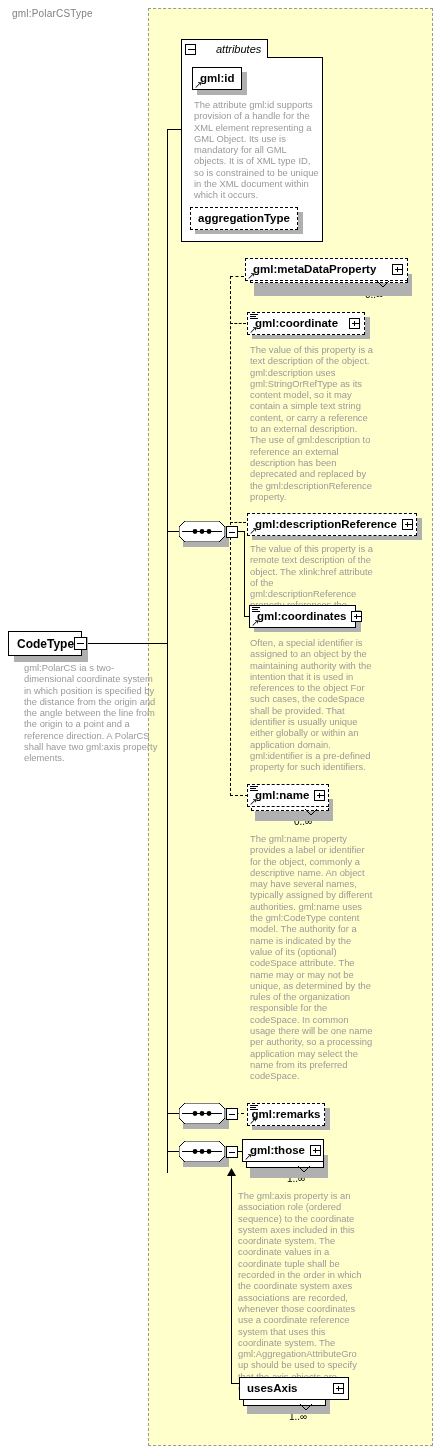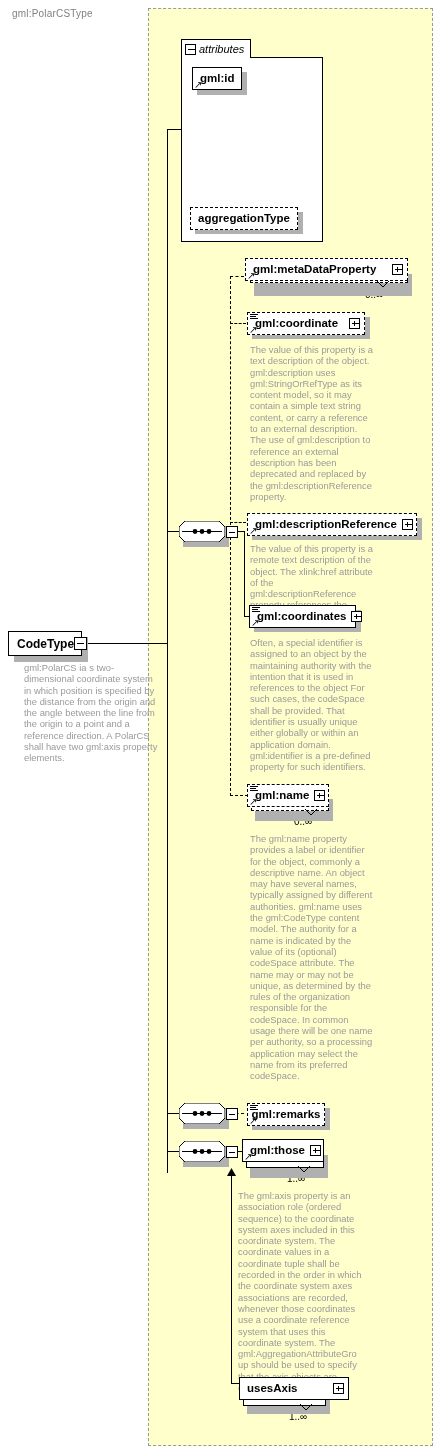--- a/index.html
+++ b/index.html
@@ -43,21 +43,21 @@
     border: 1px solid #000000;
   }
   .attrs-tab {
     position: absolute;
     left: 181px; top: 39px;
     height: 19px;
     background: #ffffff;
     border: 1px solid #000000;
     border-bottom: none;
     padding: 1px 6px 0 3px;
-    display: flex; align-items: center; gap: 3px;
+    display: flex; align-items: center; gap: 20px;
     z-index: 3;
   }
   .attrs-tab-label {
     font-size: 11px; font-style: italic; color: #000;
     line-height: 1;
   }
   
   .tab-mask {
     position: absolute; left: 182px; top: 56px;
     width: 55px; height: 3px; background: #ffffff; z-index: 4;
@@ -236,20 +236,21 @@
   <div class="attrs-tab">
     <span class="pm-box"></span>
     <span class="attrs-tab-label">attributes</span>
   </div>
 
   <div class="shadow" style="left:197px; top:72px; width:50px; height:23px;"></div>
   <div class="node solid" style="left:192px; top:67px; width:50px;">
     <span class="ref-arrow">↗</span>
     <span class="node-label">gml:id</span>
   </div>
+  <div class="doc" style="left:194px; top:99px; width:126px;">The attribute gml:id supports provision of a handle for the XML element representing a GML Object. Its use is mandatory for all GML objects. It is of XML type ID, so is constrained to be unique in the XML document within which it occurs.</div>
 
   <div class="shadow" style="left:195px; top:212px; width:108px; height:22px;"></div>
   <div class="node dashed" style="left:190px; top:207px; width:108px; justify-content:center; padding:0;">
     <span class="node-label">aggregationType</span>
   </div>
 
   <div class="ln h" style="left:167px; top:531px; width:12px;"></div>
   <div class="shadow" style="left:183px; top:526px; width:46px; height:21px;"></div>
   <div class="seq" style="left:179px; top:521px;">
     <svg width="46" height="21" viewBox="0 0 46 21" aria-hidden="true">

